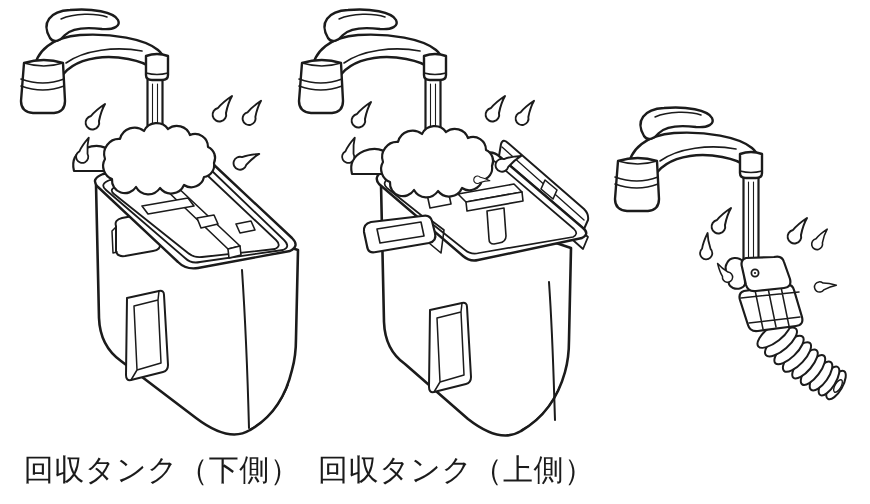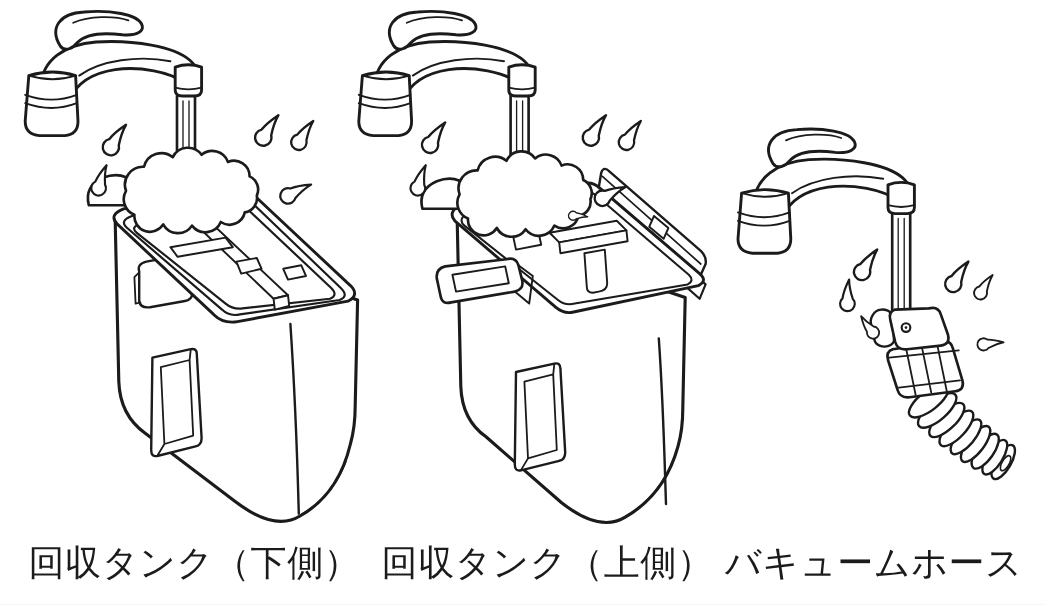--- a/index.html
+++ b/index.html
@@ -175,14 +175,13 @@
           <use href="#drop" transform="translate(812,242) scale(0.8)"></use>
           <use href="#drop" transform="translate(818,282) rotate(50) scale(0.75)"></use>
           <use href="#drop" transform="translate(724,281) rotate(-70) scale(0.75)"></use>
         </g>
       </g>
     </g>
   </svg>
 
   <div class="label" id="label-2">回収タンク（上側）</div>
   <div class="label" id="label-1">回収タンク（下側）</div>
-  <div class="label" id="label-3">バキュームホース</div>
 </div>
 
 </body></html>

